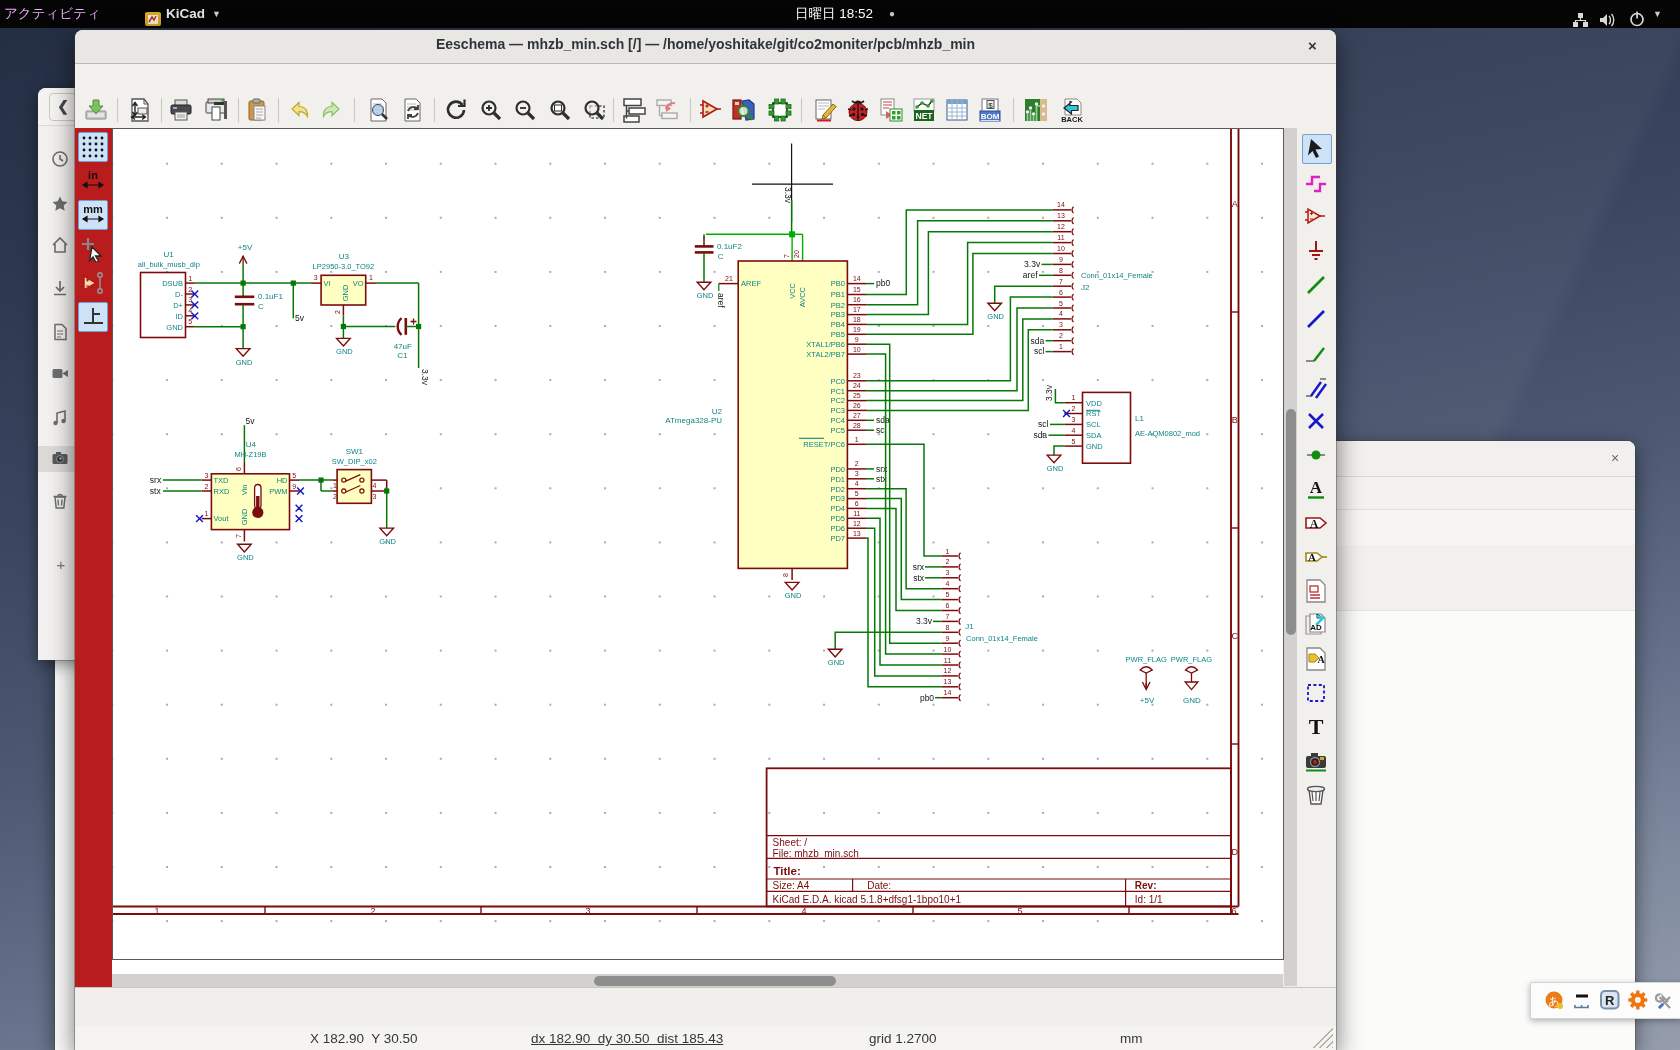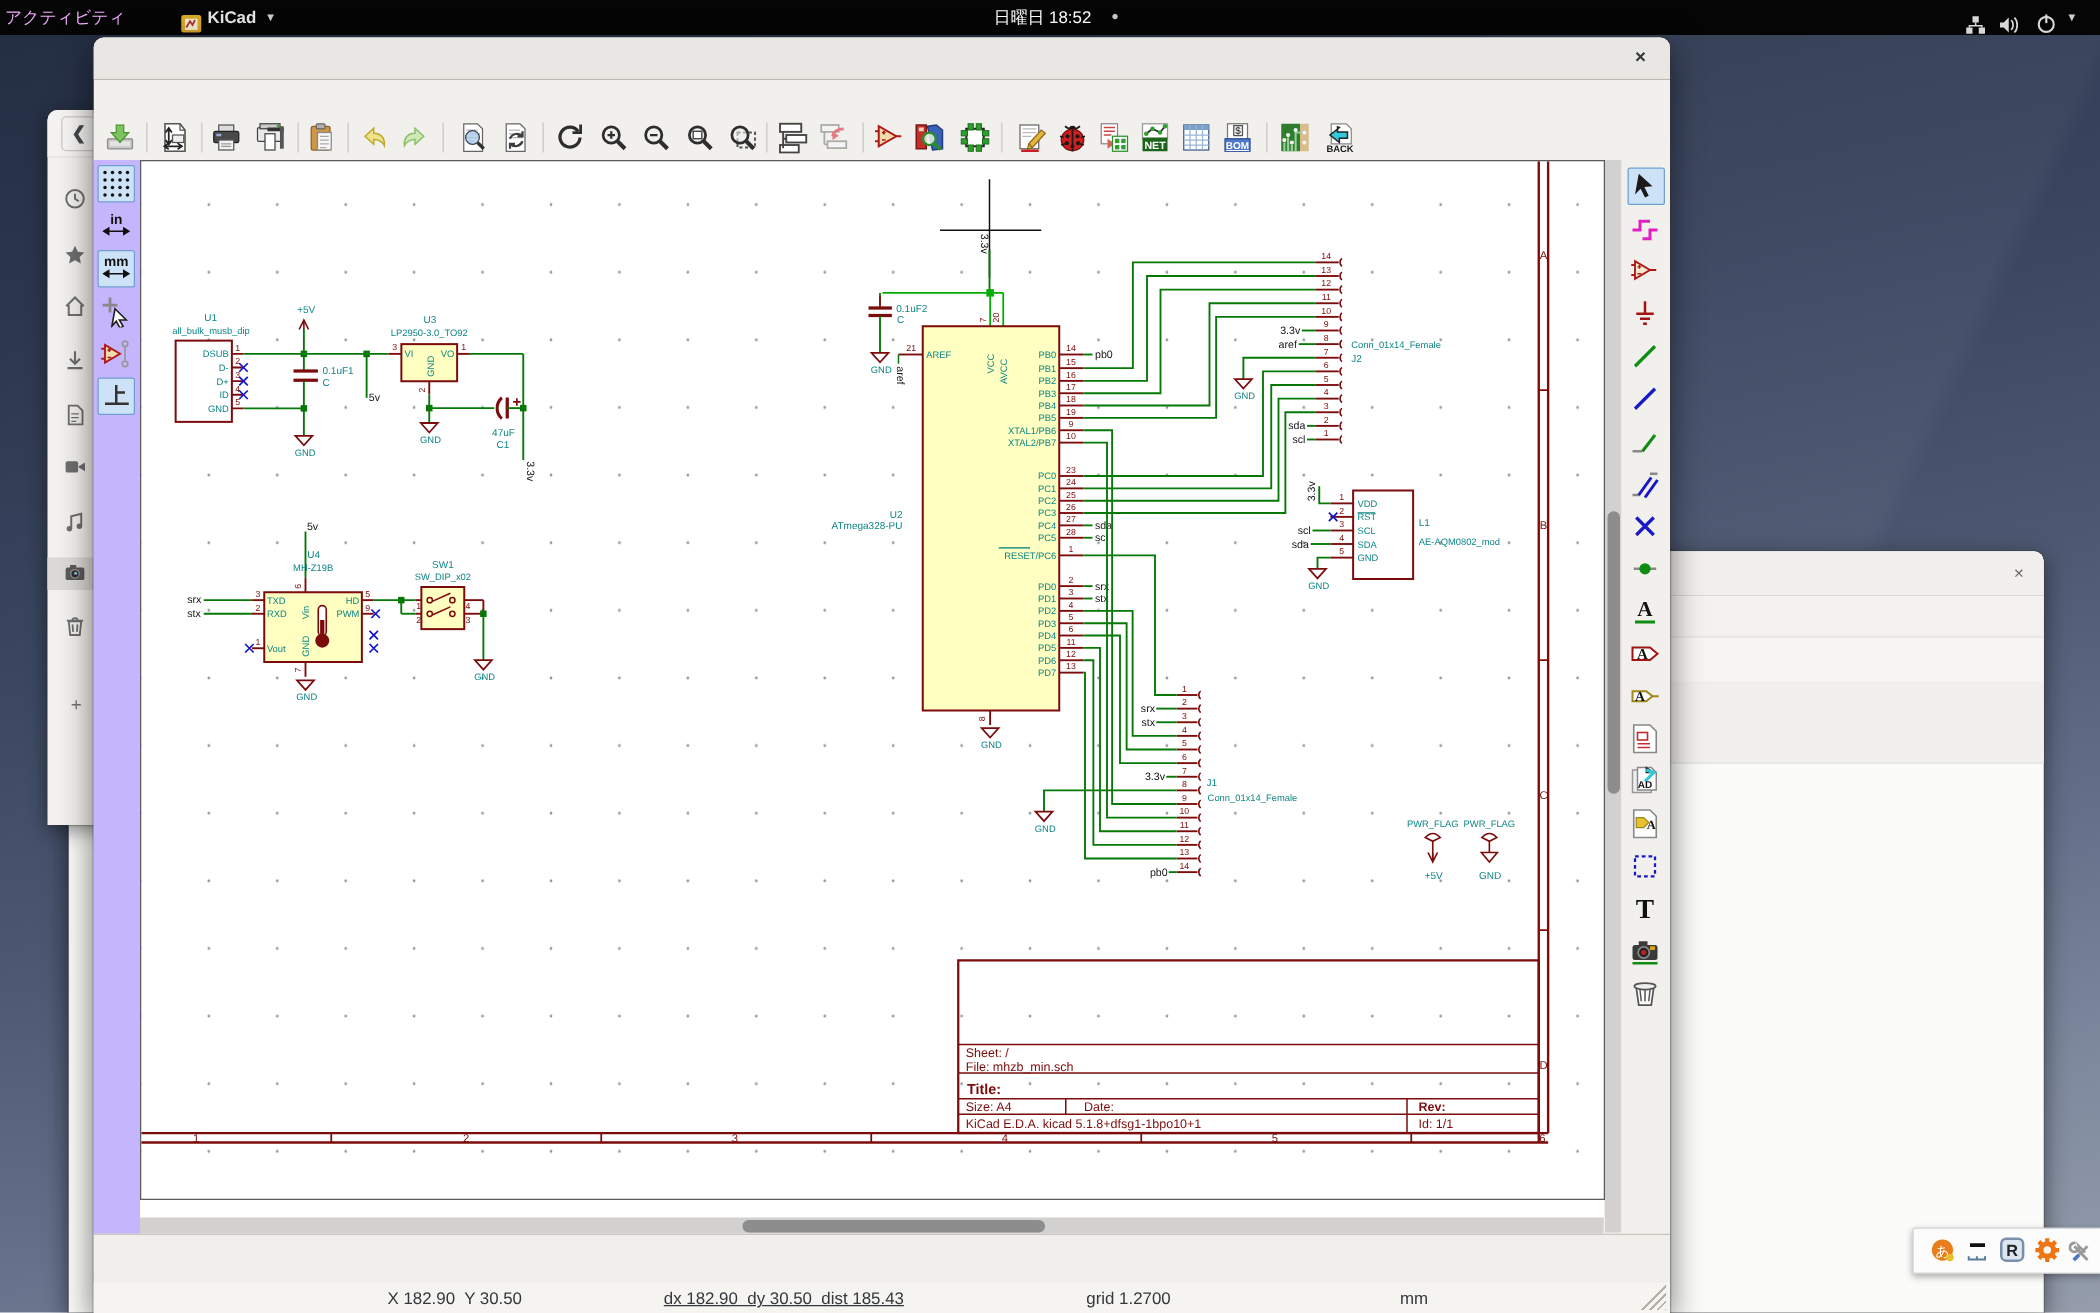--- a/index.html
+++ b/index.html
@@ -11,21 +11,21 @@
 #fchooser{position:absolute;left:38px;top:88px;width:78px;height:572px;background:#f2f1ef;border-radius:8px 0 0 0;box-shadow:0 0 0 1px rgba(60,55,50,.3),0 4px 16px rgba(0,0,0,.45);}
 #bigdlg{position:absolute;left:55px;top:441px;width:1580px;height:609px;background:#fbfbfa;border-radius:8px 8px 0 0;box-shadow:0 0 0 1px rgba(60,55,50,.3),0 6px 20px rgba(0,0,0,.5);}
 #win{position:absolute;left:75px;top:30px;width:1261px;height:1020px;background:#f1f0ed;border-radius:8px 8px 0 0;box-shadow:0 0 0 1px rgba(60,55,50,.35),0 8px 26px rgba(0,0,0,.55);}
 #titlebar{position:absolute;left:0;top:0;width:1261px;height:33px;background:#e9e7e3;border-radius:8px 8px 0 0;border-bottom:1px solid #bcb7b0;}
 #titlebar .t{position:absolute;left:0;right:0;top:6px;text-align:center;font-weight:bold;font-size:14px;color:#2f343a;}
 #menubar{position:absolute;left:0;top:34px;width:1261px;height:28px;background:#f6f5f3;font-size:13px;color:#26292c;}
 #menubar span{position:absolute;top:6px;}
 #toolbar{position:absolute;left:0;top:62px;width:1261px;height:36px;background:#f1f0ed;border-bottom:1px solid #d9d5d0;}
 .sep{position:absolute;top:6px;width:1px;height:24px;background:#c9c5c0;}
 .ticon{position:absolute;top:5px;width:26px;height:26px;}
-#lbar{position:absolute;left:0;top:98px;width:37px;height:889px;background:#c4b5fd;}
+#lbar{position:absolute;left:0;top:98px;width:37px;height:889px;background:#b91c1c;}
 #rbar{position:absolute;left:1222px;top:98px;width:39px;height:889px;background:#f1f0ed;}
 .selbox{position:absolute;background:#cde2f6;border:1px solid #6fa0d2;border-radius:2px;}
 #canvas{position:absolute;left:37px;top:98px;width:1170px;height:830px;background:#fff;border:1px solid #5a5a5a;}
 #vtrack{position:absolute;left:1209px;top:98px;width:13px;height:858px;background:#d2d1cf;}
 #vthumb{position:absolute;left:1210.5px;top:379px;width:10px;height:226px;background:#8d8d8d;border-radius:5px;}
 #hscrollzone{position:absolute;left:37px;top:930px;width:1171px;height:57px;background:#fff;}
 #htrack{position:absolute;left:37px;top:944px;width:1171px;height:13px;background:#d2d1cf;}
 #hthumb{position:absolute;left:519px;top:945.5px;width:242px;height:10px;background:#8d8d8d;border-radius:5px;}
 #statusbar{position:absolute;left:0;top:957px;width:1261px;height:63px;background:#f0efec;border-top:1px solid #c9c5c0;font-size:13.5px;color:#33383c;}
 #statusbar .lower{position:absolute;left:0;top:38px;width:1261px;height:25px;background:#f5f4f1;}
@@ -119,20 +119,21 @@
     </svg>
  <svg class="itm" style="left:1629px;top:5px;" width="16" height="17" viewBox="0 0 16 17">
       <circle cx="8" cy="9" r="6" stroke="#d8d8d8" stroke-width="1.7" fill="none"></circle>
       <rect x="7.2" y="1" width="1.7" height="7" fill="#d8d8d8"></rect>
     </svg>
  <span class="itm" style="left:1653px;color:#cccccc;font-size:9px;">▼</span>
 </div>
 
 <div id="win">
  <div id="titlebar">
+      <div class="t">Eeschema — mhzb_min.sch [/] — /home/yoshitake/git/co2moniter/pcb/mhzb_min</div>
   <div style="position:absolute;left:1233px;top:7px;font-size:15px;font-weight:bold;color:#32373c;">×</div>
  </div>
  <div id="toolbar">
 <svg class="ticon" style="left:8px;top:5px" width="26" height="26" viewBox="0 0 26 26">
         <rect x="3" y="14" width="20" height="8" rx="1" fill="#c9c9c9" stroke="#8a8a8a"></rect>
         <rect x="5" y="16" width="16" height="4" fill="#e4e4e4"></rect>
         <path d="M10 3 h6 v6 h4 l-7 8 -7 -8 h4 z" fill="#7cc25e" stroke="#4e9634"></path>
       </svg>
 <svg class="ticon" style="left:51px;top:5px" width="26" height="26" viewBox="0 0 26 26">
         <path d="M6 2 h12 l4 5 v17 h-16 z" fill="#fff" stroke="#555" stroke-width="1.3"></path>

